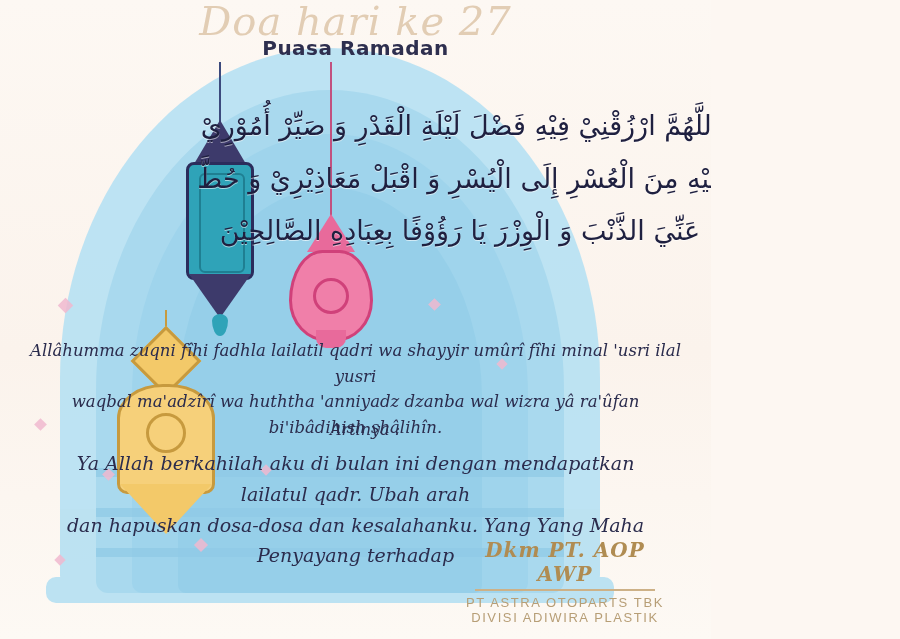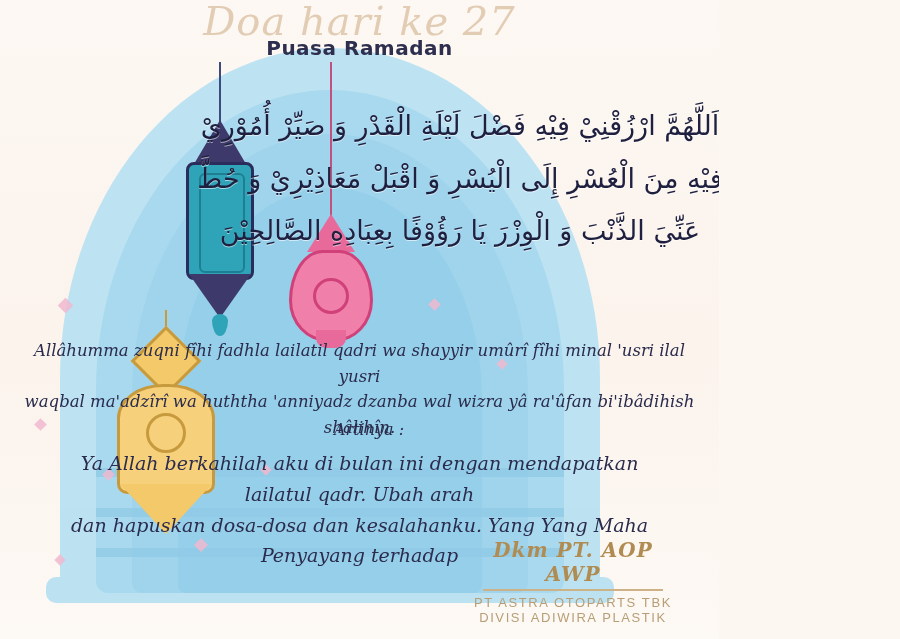--- a/index.html
+++ b/index.html
@@ -13,21 +13,20 @@
     font-family: "Liberation Sans", sans-serif;
     background: #fdf7f2;
   }
 
   #poster {
     position: relative;
     width: 711px;
     height: 639px;
     background: linear-gradient(180deg, #fdf8f3 0%, #fbf3ec 55%, #fdf9f4 100%);
     overflow: hidden;
-    padding-left: 8px;
   }
 
   
   .arch-wrap {
     position: absolute;
     left: 0;
     top: 38px;
     width: 900px;
     height: 560px;
   }

